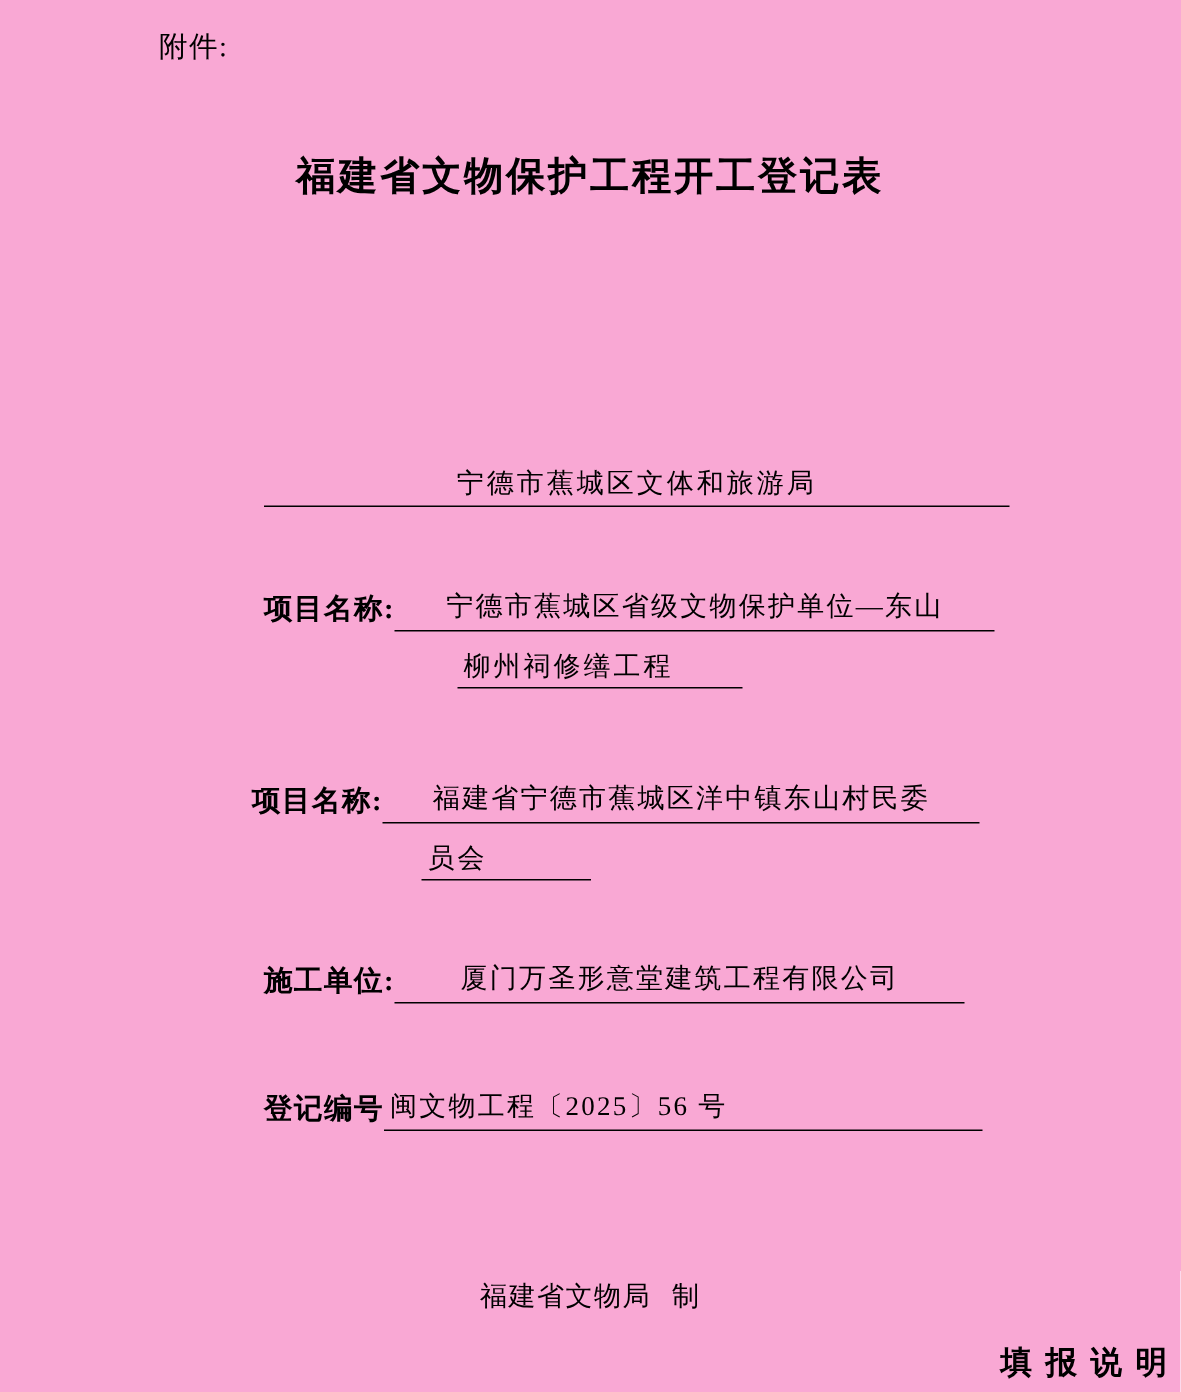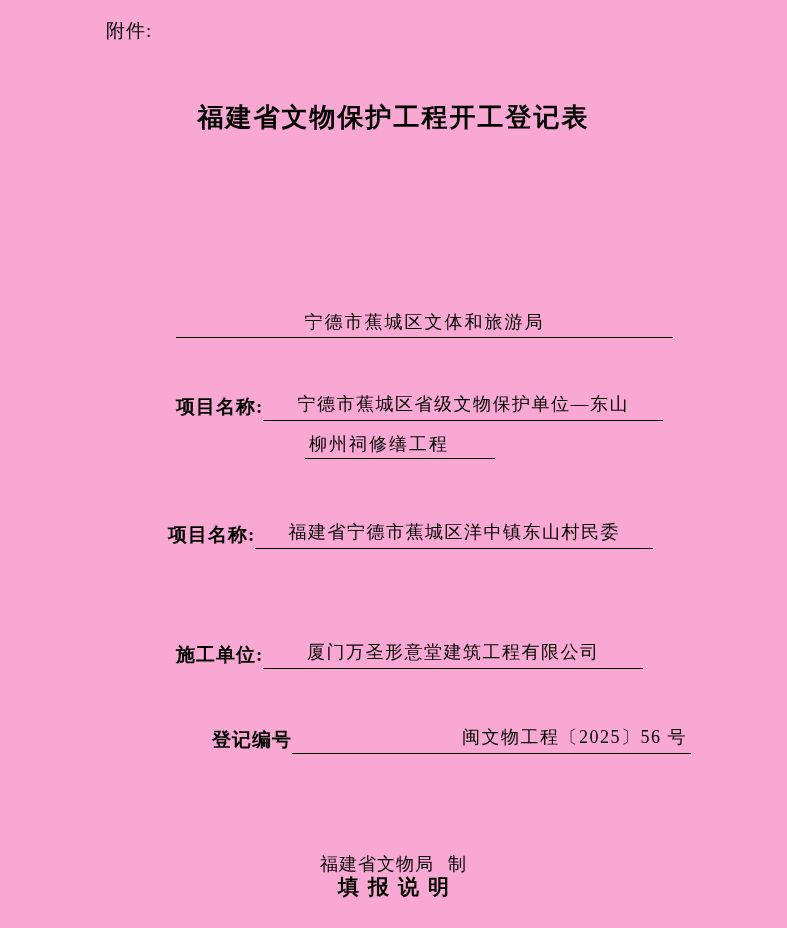--- a/index.html
+++ b/index.html
@@ -141,47 +141,46 @@
     text-align: center;
   }
 
   
   .reg-row {
     position: absolute;
     left: 176px;
     top: 723px;
     display: flex;
     align-items: flex-end;
-    margin-left: 36px;
   }
   .reg-row .field-value {
     width: 391px;
-    text-align: right;
+    text-align: left;
   }
 
   
   .issuer {
     position: absolute;
     left: 0;
     right: 0;
     top: 852px;
     text-align: center;
     font-size: 18px;
     letter-spacing: 1px;
   }
   .issuer .sep {
     display: inline-block;
     width: 14px;
   }
   .notes-title {
     position: absolute;
     left: 0;
     right: 0;
-    top: 873px;
-    text-align: center;
+    top: 894px;
+    text-align: right;
     font-size: 21px;
     font-weight: bold;
     letter-spacing: 9px;
     text-indent: 9px;
   }
 </style>
 </head>
 <body>
 
 <div class="page">
@@ -196,20 +195,21 @@
   <div class="project-row1">
     <span class="field-label">项目名称:</span>
     <span class="field-value center">宁德市蕉城区省级文物保护单位—东山</span>
   </div>
   <div class="project-row2">柳州祠修缮工程</div>
 
   <div class="build-row1">
     <span class="field-label">项目名称:</span>
     <span class="field-value center">福建省宁德市蕉城区洋中镇东山村民委</span>
   </div>
+  <div class="build-row2">员会</div>
 
   <div class="constr-row">
     <span class="field-label">施工单位:</span>
     <span class="field-value">厦门万圣形意堂建筑工程有限公司</span>
   </div>
 
   <div class="reg-row">
     <span class="field-label">登记编号</span>
     <span class="field-value">闽文物工程〔2025〕56 号</span>
   </div>

